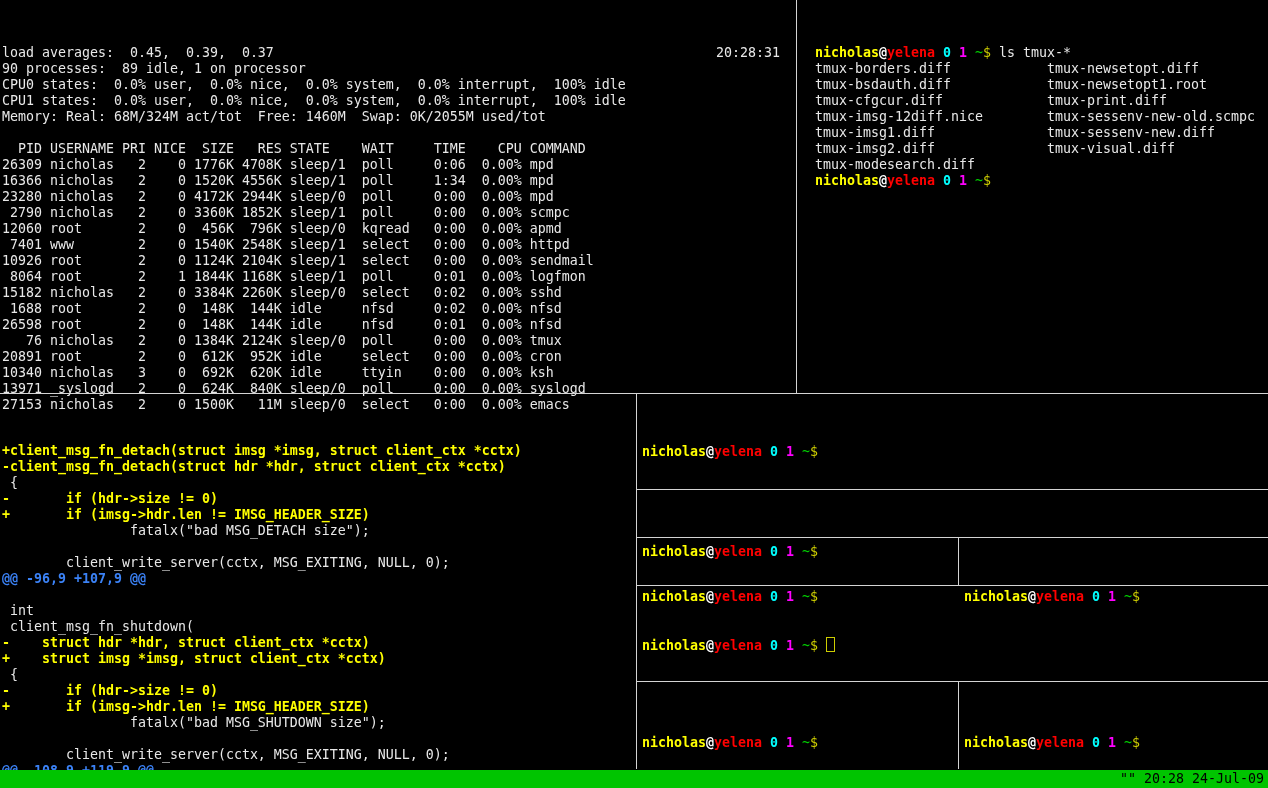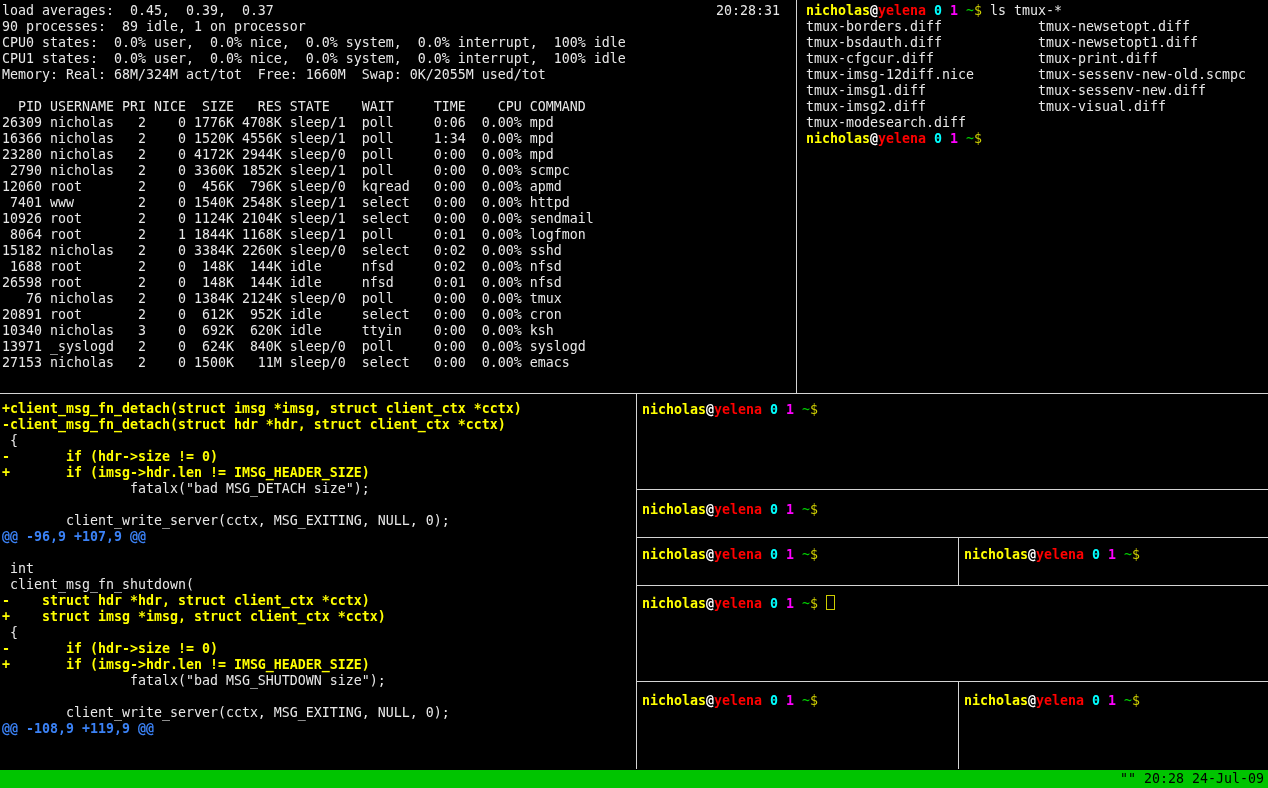--- a/index.html
+++ b/index.html
@@ -1,18 +1,18 @@
 <!DOCTYPE html>
 <html><head>
 <meta charset="utf-8">
 <style>
   html,body{margin:0;padding:0;background:#000;}
   body{width:1268px;height:788px;position:relative;overflow:hidden;
        font-family:"DejaVu Sans Mono",monospace;font-size:13.29px;line-height:16px;color:#e8e8e8;}
-  .pane{position:absolute;}
+  .pane{position:absolute;margin-top:42px;}
   .content{position:absolute;}
   .line{white-space:pre;height:16px;}
   
   .pu{color:#ffff00;font-weight:bold;}
   .pa{color:#ffffff;font-weight:bold;}
   .ph{color:#ff0000;font-weight:bold;}
   .p0{color:#00ffff;font-weight:bold;}
   .p1{color:#ff00ff;font-weight:bold;}
   .pt{color:#00cd00;}
   .pd{color:#cdcd00;}
@@ -38,21 +38,21 @@
 </style>
 </head>
 <body>
 
 <div class="pane" style="left:0;top:0;width:796px;height:393px;">
   <div class="content" style="left:2px;top:3px;">
     <div class="line">load averages:  0.45,  0.39,  0.37</div>
     <div class="line">90 processes:  89 idle, 1 on processor</div>
     <div class="line">CPU0 states:  0.0% user,  0.0% nice,  0.0% system,  0.0% interrupt,  100% idle</div>
     <div class="line">CPU1 states:  0.0% user,  0.0% nice,  0.0% system,  0.0% interrupt,  100% idle</div>
-    <div class="line">Memory: Real: 68M/324M act/tot  Free: 1660M  Swap: 0K/2055M used/tot</div>
+    <div class="line">Memory: Real: 68M/324M act/tot  Free: 1460M  Swap: 0K/2055M used/tot</div>
     <div class="line"></div>
     <div class="line">  PID USERNAME PRI NICE  SIZE   RES STATE    WAIT     TIME    CPU COMMAND</div>
     <div class="line">26309 nicholas   2    0 1776K 4708K sleep/1  poll     0:06  0.00% mpd</div>
     <div class="line">16366 nicholas   2    0 1520K 4556K sleep/1  poll     1:34  0.00% mpd</div>
     <div class="line">23280 nicholas   2    0 4172K 2944K sleep/0  poll     0:00  0.00% mpd</div>
     <div class="line"> 2790 nicholas   2    0 3360K 1852K sleep/1  poll     0:00  0.00% scmpc</div>
     <div class="line">12060 root       2    0  456K  796K sleep/0  kqread   0:00  0.00% apmd</div>
     <div class="line"> 7401 www        2    0 1540K 2548K sleep/1  select   0:00  0.00% httpd</div>
     <div class="line">10926 root       2    0 1124K 2104K sleep/1  select   0:00  0.00% sendmail</div>
     <div class="line"> 8064 root       2    1 1844K 1168K sleep/1  poll     0:01  0.00% logfmon</div>
@@ -62,24 +62,24 @@
     <div class="line">   76 nicholas   2    0 1384K 2124K sleep/0  poll     0:00  0.00% tmux</div>
     <div class="line">20891 root       2    0  612K  952K idle     select   0:00  0.00% cron</div>
     <div class="line">10340 nicholas   3    0  692K  620K idle     ttyin    0:00  0.00% ksh</div>
     <div class="line">13971 _syslogd   2    0  624K  840K sleep/0  poll     0:00  0.00% syslogd</div>
     <div class="line">27153 nicholas   2    0 1500K   11M sleep/0  select   0:00  0.00% emacs</div>
   </div>
   <div class="clock" style="top:3px;">20:28:31</div>
 </div>
 
 <div class="pane" style="left:797px;top:0;width:471px;height:393px;">
-  <div class="content" style="left:9px;top:3px;">
+  <div class="content" style="left:18px;top:3px;">
     <div class="line"><span class="prm"><span class="pu">nicholas</span><span class="pa">@</span><span class="ph">yelena</span><span class="p0 sp">0</span><span class="p1 sp">1</span><span class="pt sp">~</span><span class="pd">$</span></span><span class="cmd sp">ls tmux-*</span></div>
     <div class="line"><span class="lscol">tmux-borders.diff</span><span>tmux-newsetopt.diff</span></div>
-    <div class="line"><span class="lscol">tmux-bsdauth.diff</span><span>tmux-newsetopt1.diff</span></div>
+    <div class="line"><span class="lscol">tmux-bsdauth.diff</span><span>tmux-newsetopt1.root</span></div>
     <div class="line"><span class="lscol">tmux-cfgcur.diff</span><span>tmux-print.diff</span></div>
     <div class="line"><span class="lscol">tmux-imsg-12diff.nice</span><span>tmux-sessenv-new-old.scmpc</span></div>
     <div class="line"><span class="lscol">tmux-imsg1.diff</span><span>tmux-sessenv-new.diff</span></div>
     <div class="line"><span class="lscol">tmux-imsg2.diff</span><span>tmux-visual.diff</span></div>
     <div class="line"><span class="lscol">tmux-modesearch.diff</span></div>
     <div class="line"><span class="prm"><span class="pu">nicholas</span><span class="pa">@</span><span class="ph">yelena</span><span class="p0 sp">0</span><span class="p1 sp">1</span><span class="pt sp">~</span><span class="pd">$</span></span></div>
   </div>
 </div>
 
 <div class="pane" style="left:0;top:394px;width:636px;height:375px;">

